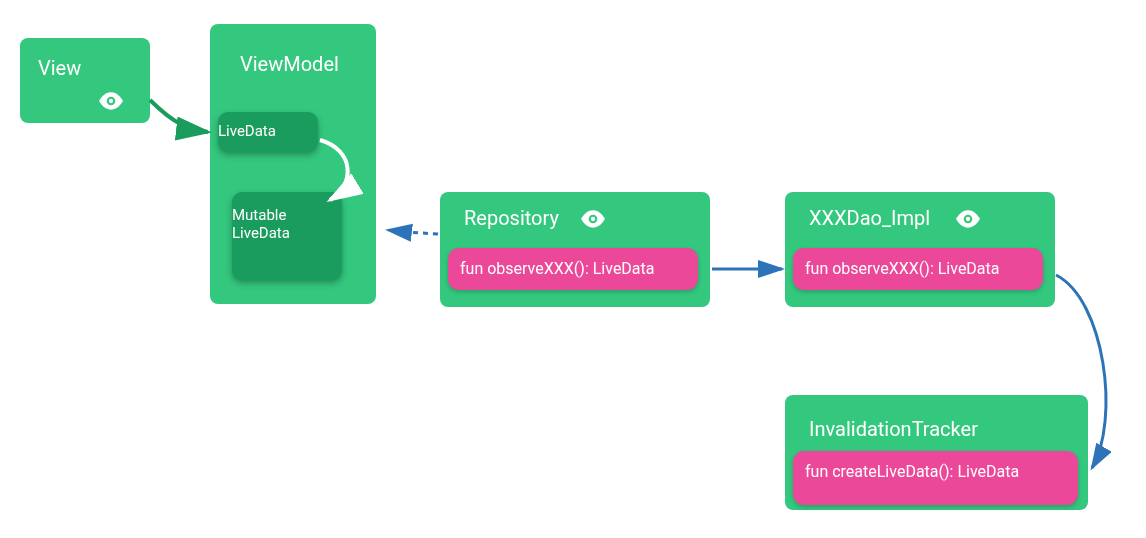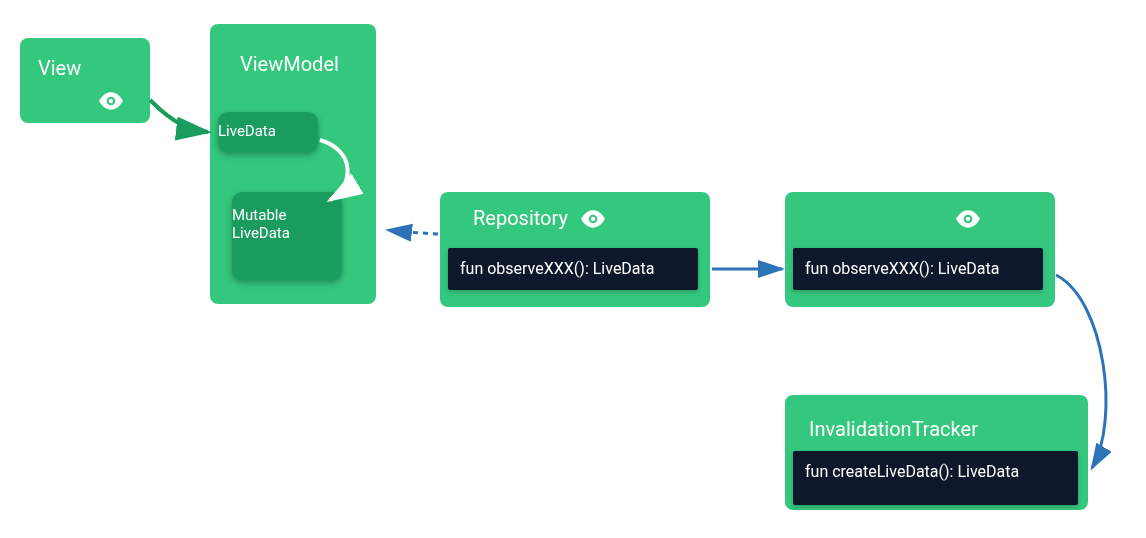--- a/index.html
+++ b/index.html
@@ -1,18 +1,18 @@
 <!DOCTYPE html>
 <html><head>
 <meta charset="utf-8">
 <style>
 html,body{margin:0;padding:0;width:1146px;height:538px;background:#fff;font-family:-apple-system,BlinkMacSystemFont,"Segoe UI",Roboto,sans-serif;position:relative;overflow:hidden}
 .box-green{background:#34c77e;position:absolute;border-radius:8px}
 .box-dark-green{background:#1a9c5e;position:absolute;border-radius:10px;box-shadow:0 3px 6px rgba(0,0,0,0.3)}
-.box-blue{background:#0f172a;position:absolute;border-radius:2px;box-shadow:0 2px 4px rgba(0,0,0,0.2)}
+.box-blue{background:#ec4899;position:absolute;border-radius:11px;box-shadow:0 2px 4px rgba(0,0,0,0.2)}
 .title{color:#fff;font-size:20px;position:absolute}
 .label{color:#fff;font-size:16px;position:absolute}
 .label-sm{color:#fff;font-size:15px;text-align:left;position:absolute;width:100%}
 .eye-icon{position:absolute;width:26px;height:26px}
 .eye-icon svg{width:100%;height:100%}
 svg.arrows{position:absolute;top:0;left:0;width:1146px;height:538px;pointer-events:none}
 </style>
 </head>
 <body>
 
@@ -34,34 +34,35 @@
 <div class="box-dark-green" style="left:218px;top:112px;width:100px;height:40px">
   <span class="label-sm" style="top:10px">LiveData</span>
 </div>
 
 <div class="box-dark-green" style="left:232px;top:192px;width:110px;height:88px">
   <span class="label-sm" style="top:14px;white-space:pre-line">Mutable
 LiveData</span>
 </div>
 
 <div class="box-green" style="left:440px;top:192px;width:270px;height:115px">
-  <span class="title" style="left:33px;top:14px">Repository</span>
+  <span class="title" style="left:24px;top:14px">Repository</span>
   <span class="eye-icon" style="left:140px;top:14px">
     <svg viewBox="0 0 24 24" fill="none">
         <path d="M1 12s4-8 11-8 11 8 11 8-4 8-11 8S1 12 1 12z" fill="#fff"></path>
         <circle cx="12" cy="12" r="4" fill="#34c77e"></circle>
         <circle cx="12" cy="12" r="2" fill="#fff"></circle>
       </svg>
   </span>
 </div>
 <div class="box-blue" style="left:448px;top:248px;width:250px;height:42px">
   <span class="label" style="left:12px;top:11px">fun observeXXX(): LiveData</span>
 </div>
 
 <div class="box-green" style="left:785px;top:192px;width:270px;height:115px">
+  <span class="title" style="left:24px;top:14px">XXXDao_Impl</span>
   <span class="eye-icon" style="left:170px;top:14px">
     <svg viewBox="0 0 24 24" fill="none">
         <path d="M1 12s4-8 11-8 11 8 11 8-4 8-11 8S1 12 1 12z" fill="#fff"></path>
         <circle cx="12" cy="12" r="4" fill="#34c77e"></circle>
         <circle cx="12" cy="12" r="2" fill="#fff"></circle>
       </svg>
   </span>
 </div>
 <div class="box-blue" style="left:793px;top:248px;width:250px;height:42px">
   <span class="label" style="left:12px;top:11px">fun observeXXX(): LiveData</span>

